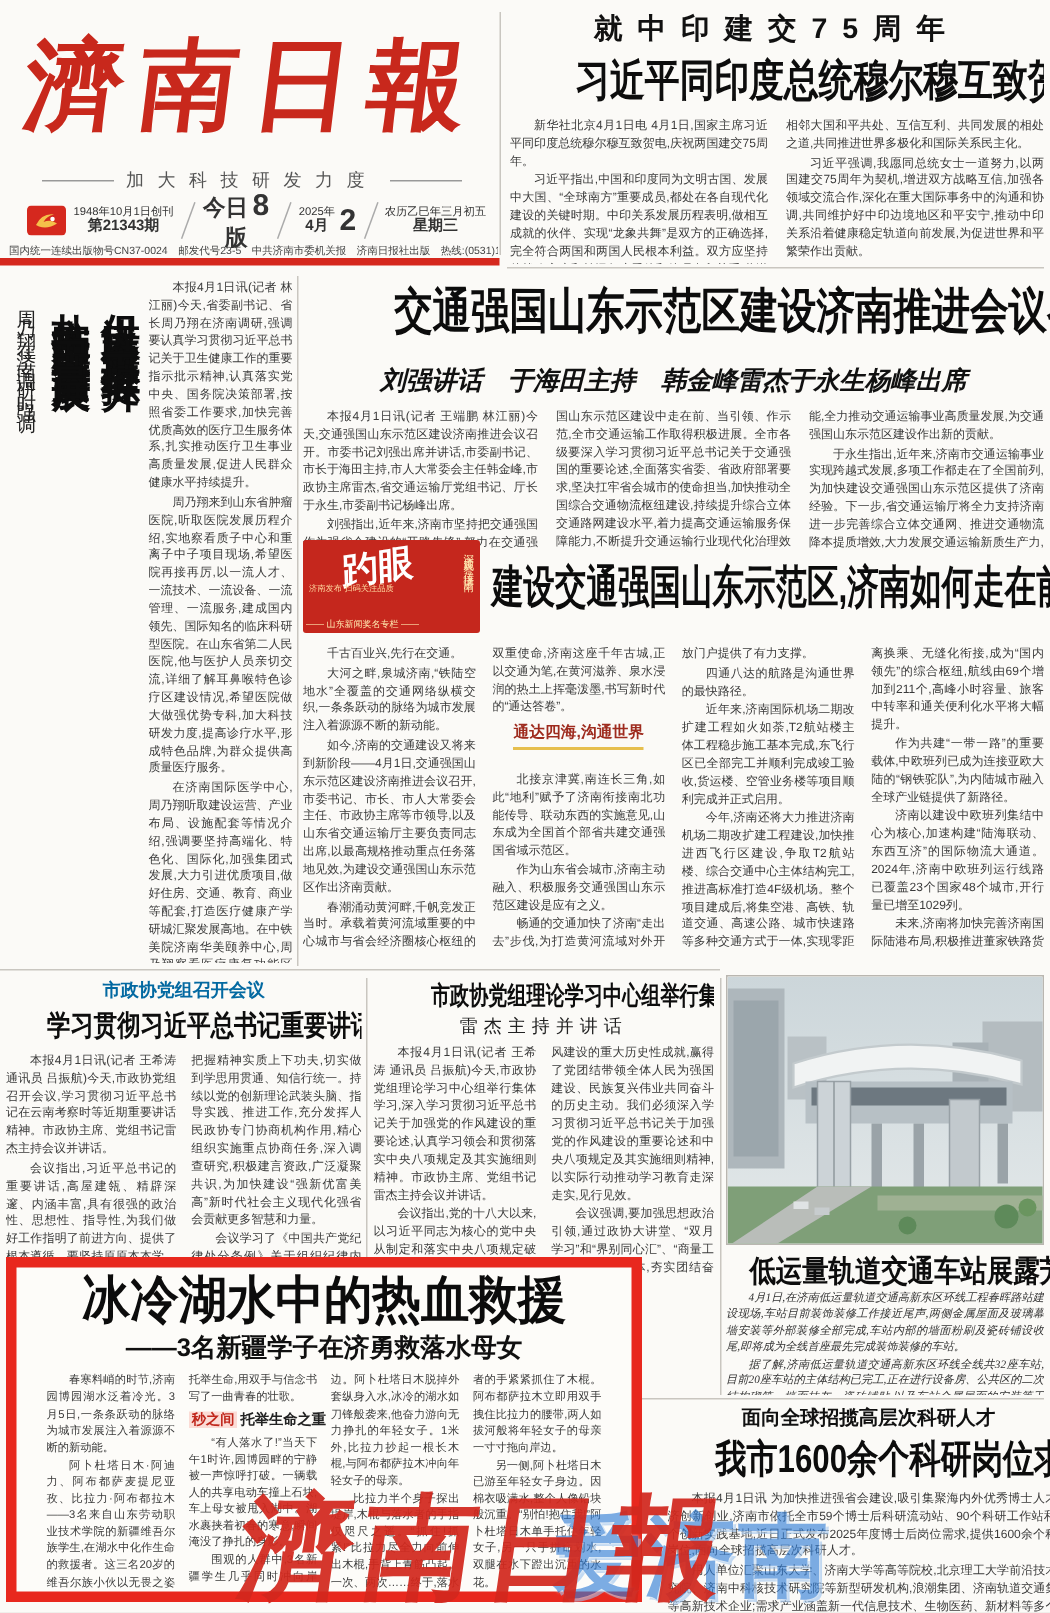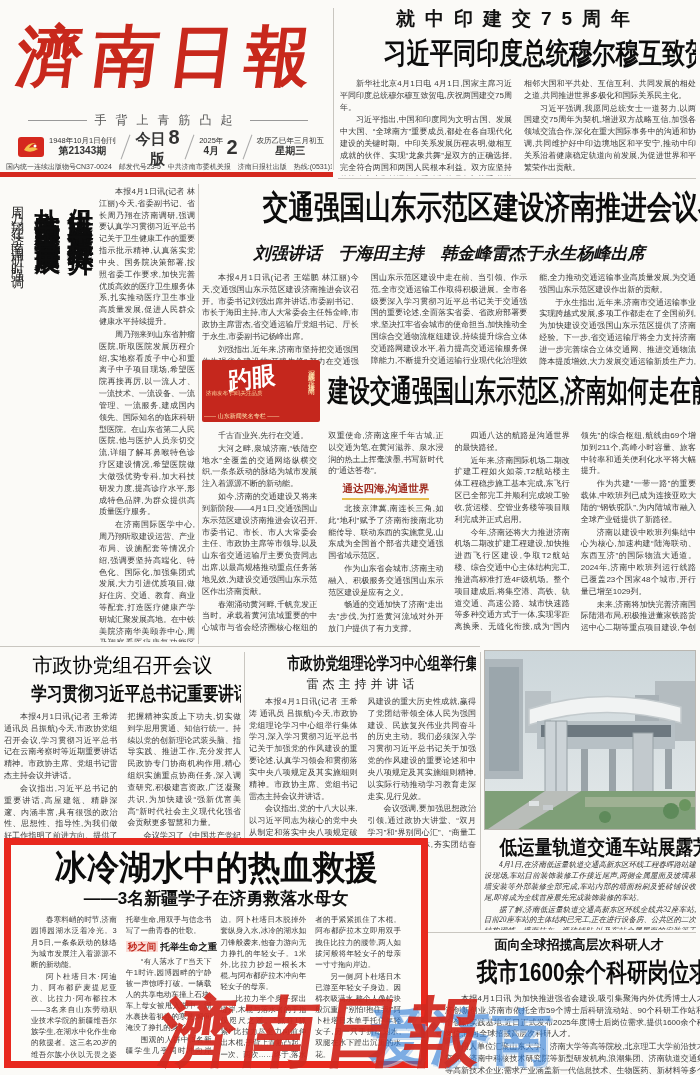--- a/index.html
+++ b/index.html
@@ -65,26 +65,26 @@
     flex:none; border-radius:2px; overflow:hidden; }
   .byan-title { position:absolute; left:26px; top:2px; font-family:"DejaVu Serif",serif;
     font-weight:bold; font-size:24px; transform:rotate(-8deg) skewX(-6deg); color:#fff; }
   .byan-side { position:absolute; right:4px; top:4px; writing-mode:vertical-rl; font-size:7px;
     letter-spacing:2px; color:#ffe9b0; height:52px; }
   .byan-small { position:absolute; left:4px; top:30px; font-size:5.5px; color:#ffd9a0; width:58px; line-height:1.3; }
   .byan-bottom { position:absolute; left:2px; bottom:1px; font-size:6px; color:#ffe9b0; white-space:nowrap; }
   .feat-head { font-size:30px; font-weight:bold; color:#0c0c0c; }
   .feat-body { left:202px; top:430px; width:494px; height:214px; columns:4; column-gap:11px; overflow:hidden; }
   .feat-sub { font-weight:bold; color:#9e2b1e; font-size:10.5px; width:fit-content;
-    margin:4px auto 3px auto; border-bottom:2px solid #e6bf4e; padding-bottom:1px; white-space:nowrap; }
+    margin:4px auto 14px auto; border-bottom:2px solid #e6bf4e; padding-bottom:1px; white-space:nowrap; }
 
   
   .artA { left:4px; top:652px; width:237px; height:208px; overflow:hidden; }
   .artB { left:249px; top:652px; width:227px; height:208px; overflow:hidden; }
-  .k-center { text-align:center; font-weight:normal; font-size:20px; color:#000000; }
+  .k-center { text-align:center; font-weight:bold; font-size:12px; color:#0369a1; }
   .h-center { text-align:center; font-weight:bold; color:#0d0d0d; }
   .artA .h-center { font-size:19px; margin:2px 0 4px; }
   .artB .h-center { font-size:17px; margin:0 0 1px; }
   .b-sub { text-align:center; font-family:"Liberation Serif",serif; font-size:12px;
     letter-spacing:4px; color:#222; margin-bottom:3px; }
   .art2col { columns:2; column-gap:10px; overflow:hidden; }
   .artA .art2col { height:160px; }
   .artB .art2col { height:165px; }
 
   
@@ -119,21 +119,21 @@
     text-shadow:0 0 2px #fff, 2px 2px 0 #9ec4ee; }
 </style>
 </head>
 <body>
 
 <div id="page">
 
   <div class="abs paper-title">濟南日報</div>
 
   <div class="abs slogan-row">
-    <span>手背上青筋凸起</span>
+    <span>加大科技研发力度</span>
   </div>
 
   <div class="abs info-row">
     <svg class="mast-logo" viewBox="0 0 26 20">
       <rect x="0" y="0" width="26" height="20" rx="3" fill="#d5281e"></rect>
       <path d="M6 13 Q10 5 18 6 Q13 7 11 11 Q16 9 20 12 Q14 16 8 14 Z" fill="#f5c04a"></path>
       <circle cx="17" cy="9" r="1.5" fill="#fff"></circle>
     </svg>
     <div class="seg">
       <span class="s-sm">1948年10月1日创刊</span>

